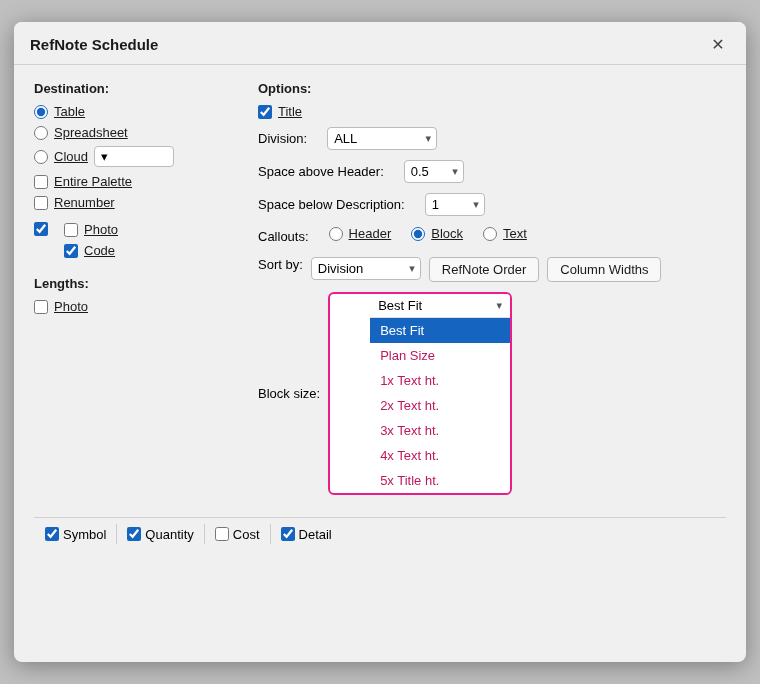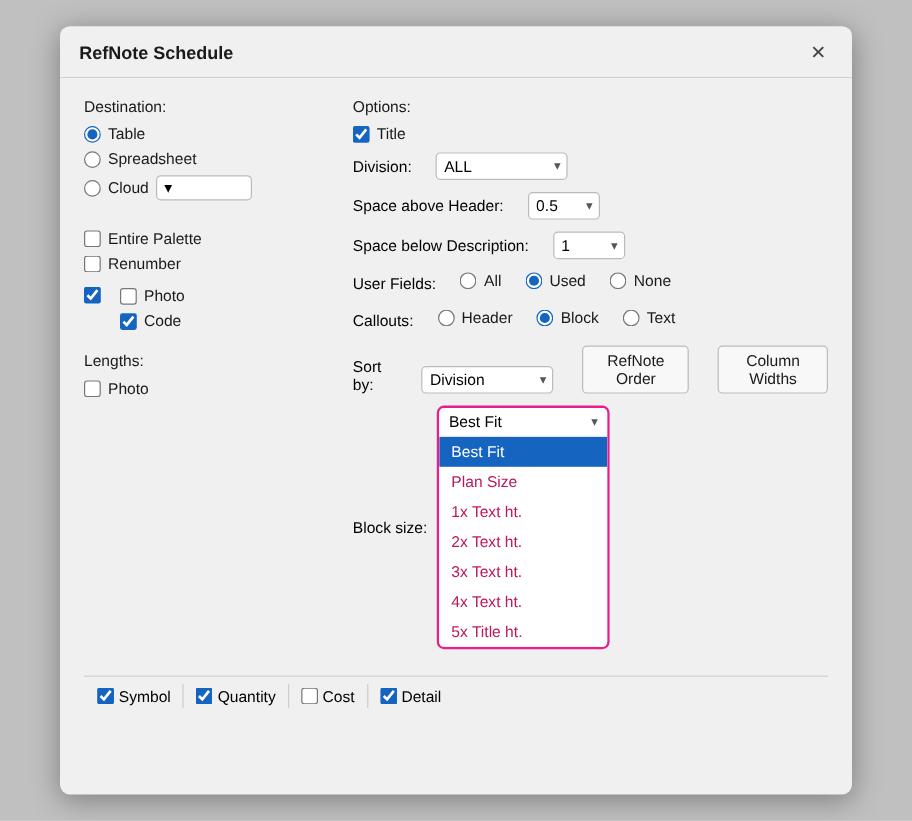--- a/index.html
+++ b/index.html
@@ -10,21 +10,21 @@
       justify-content: center;
       width: 760px;
       height: 684px;
       font-family: 'Segoe UI', Arial, sans-serif;
       font-size: 13px;
     }
     .dialog {
       background: #f0f0f0;
       border-radius: 8px;
       box-shadow: 0 4px 24px rgba(0,0,0,0.35);
-      width: 660px;
+      width: 732px;
       min-height: 640px;
       position: relative;
       padding: 0;
     }
     .titlebar {
       display: flex;
       align-items: center;
       justify-content: space-between;
       padding: 10px 16px 8px 16px;
       border-bottom: 1px solid #d0d0d0;
@@ -49,32 +49,33 @@
       display: flex;
       padding: 16px 20px 16px 20px;
       gap: 24px;
     }
     
     .left-panel {
       width: 200px;
       flex-shrink: 0;
     }
     .section-label {
-      font-weight: 400;
+      font-weight: 700;
       margin-bottom: 8px;
       color: #1a1a1a;
     }
     .radio-row, .check-row {
       display: flex;
       align-items: center;
       gap: 6px;
       margin-bottom: 6px;
     }
     .radio-row label, .check-row label {
       color: #1a1a1a;
+      text-decoration: underline;
     }
     input[type=radio], input[type=checkbox] {
       accent-color: #1565c0;
       width: 14px; height: 14px;
     }
     .indent {
       margin-left: 22px;
     }
     .dropdown-inline {
       display: inline-flex;
@@ -128,22 +129,22 @@
     }
     .select-wrap select {
       padding-right: 22px;
     }
     .small-select {
       min-width: 60px;
     }
     
     .sortby-buttons-row {
       display: flex;
-      align-items: flex-end;
-      gap: 24px;
+      align-items: flex-start;
+      gap: 8px;
       margin-bottom: 10px;
     }
     .btn {
       border: 1px solid #bbb;
       border-radius: 4px;
       background: #f8f8f8;
       padding: 4px 12px;
       font-size: 13px;
       cursor: pointer;
       color: #1a1a1a;
@@ -155,20 +156,21 @@
       gap: 8px;
       margin-bottom: 6px;
     }
     
     .dropdown-container {
       border: 2.5px solid #e91e8c;
       border-radius: 6px;
       background: white;
       position: relative;
       display: inline-block;
+      padding-left: 40px;
     }
     .dropdown-header {
       display: flex;
       align-items: center;
       justify-content: space-between;
       padding: 4px 8px;
       border-radius: 4px 4px 0 0;
       background: white;
       min-width: 140px;
       cursor: pointer;
@@ -239,21 +241,21 @@
         <label for="dest-spreadsheet">Spreadsheet</label>
       </div>
       <div class="radio-row">
         <input type="radio" name="dest" id="dest-cloud" style="">
         <label for="dest-cloud">Cloud</label>
         <div class="dropdown-inline">
           <span>▾</span>
         </div>
       </div>
 
-      <div style="margin-top:24px;">
+      <div style="margin-top:7px;">
         <div class="check-row">
           <input type="checkbox" id="entire-palette" style="">
           <label for="entire-palette">Entire Palette</label>
         </div>
         <div class="check-row">
           <input type="checkbox" id="renumber" style="">
           <label for="renumber">Renumber</label>
         </div>
       </div>
 
@@ -314,35 +316,20 @@
 
       <div class="options-row">
         <span>Space below Description:</span>
         <div class="select-wrap">
           <select class="select-native small-select">
             <option>1</option>
           </select>
         </div>
       </div>
 
-      <div class="options-row">
-        <span>User Fields:</span>
-        <div class="radio-row">
-          <input type="radio" name="userfields" id="uf-all" style="">
-          <label for="uf-all">All</label>
-        </div>
-        <div class="radio-row">
-          <input type="radio" name="userfields" id="uf-used" checked="" style="">
-          <label for="uf-used">Used</label>
-        </div>
-        <div class="radio-row">
-          <input type="radio" name="userfields" id="uf-none" style="">
-          <label for="uf-none">None</label>
-        </div>
-      </div>
 
       <div class="options-row">
         <span>Callouts:</span>
         <div class="radio-row">
           <input type="radio" name="callouts" id="cal-header" style="">
           <label for="cal-header">Header</label>
         </div>
         <div class="radio-row">
           <input type="radio" name="callouts" id="cal-block" checked="" style="">
           <label for="cal-block">Block</label>

